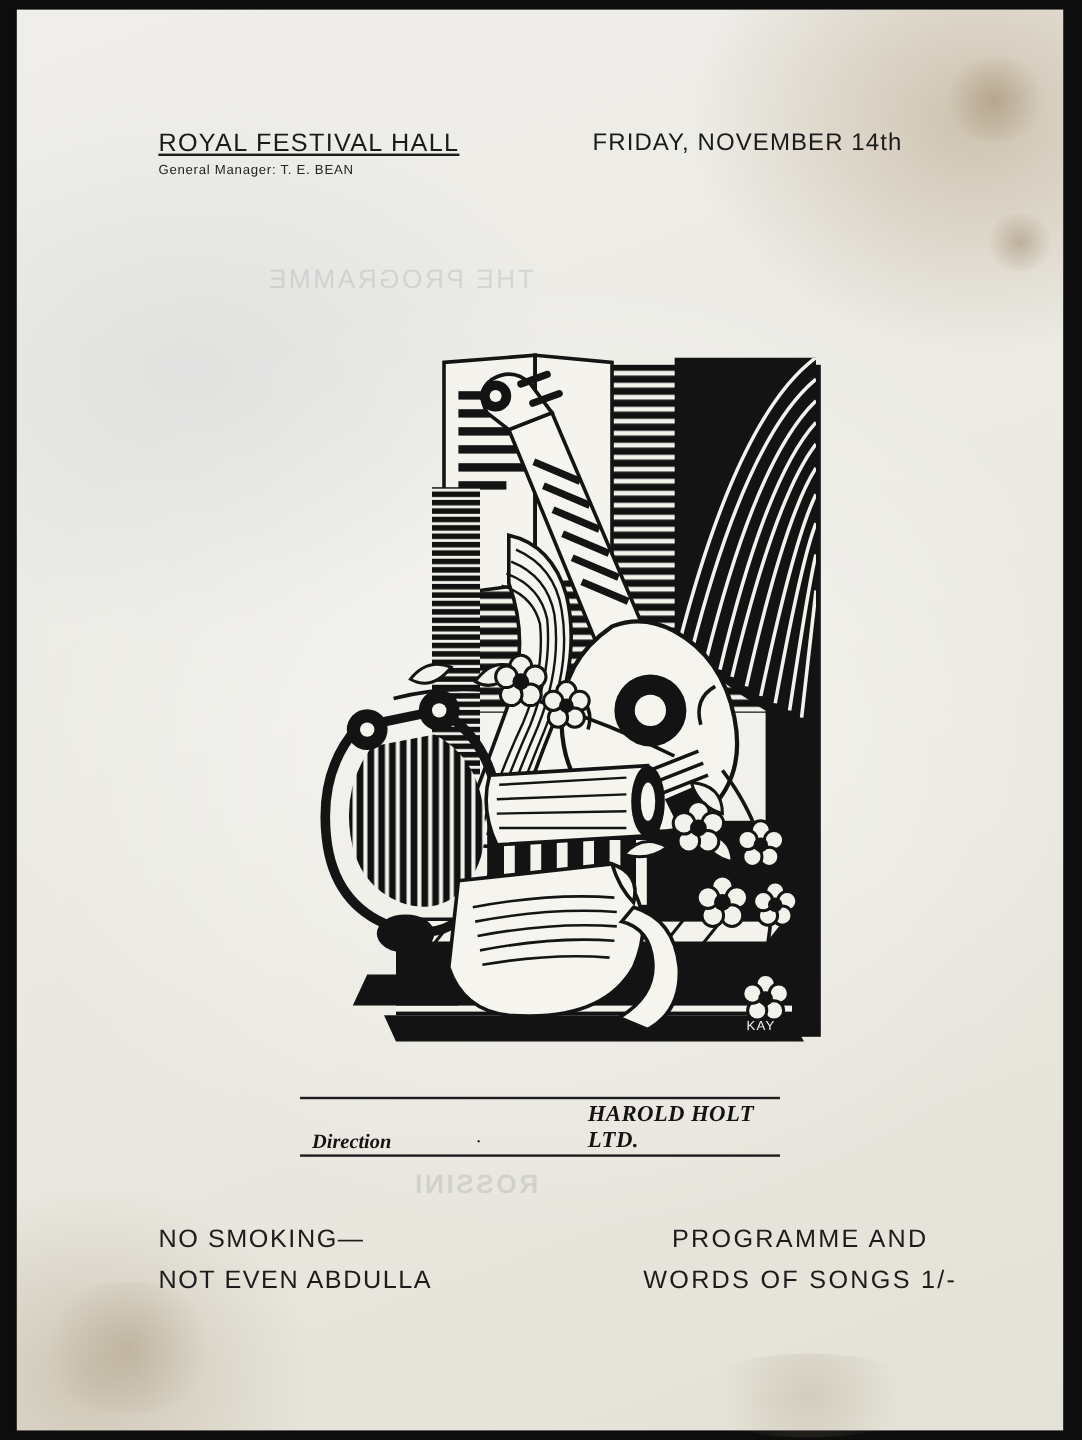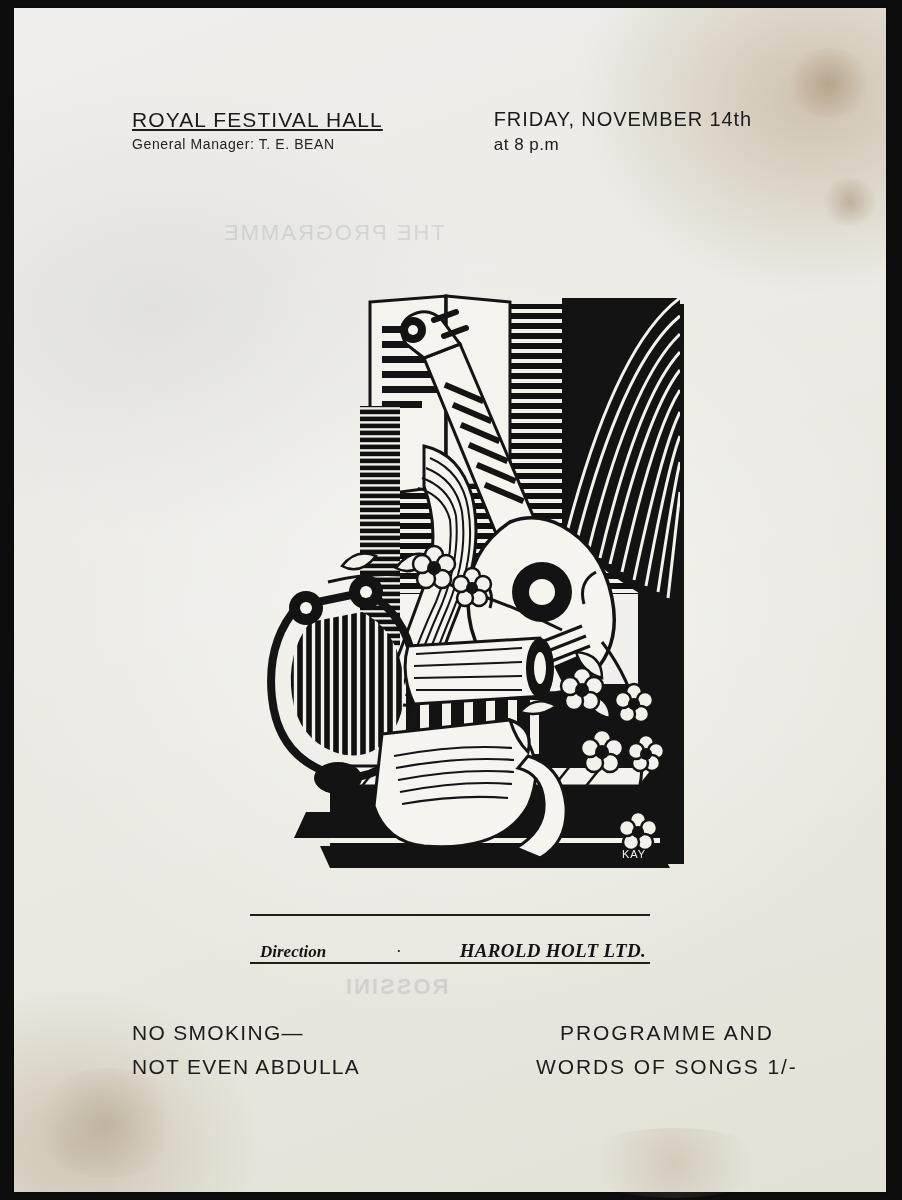--- a/index.html
+++ b/index.html
@@ -57,21 +57,21 @@
   .hall-block { position: absolute; left: 0; top: 0; }
   .hall-name {
     font-size: 21px;
     letter-spacing: 1.1px;
     color: #1b1b1b;
     white-space: nowrap;
     text-decoration: underline;
   }
   .hall-manager {
     margin-top: 4px;
-    font-size: 14px;
+    font-size: 11px;
     letter-spacing: 0.6px;
     color: #232323;
     white-space: nowrap;
   }
   .date-block {
     position: absolute;
     right: 20px;
     top: 0;
     text-align: left;
   }
@@ -129,21 +129,21 @@
     font-size: 17px;
     color: #141414;
     margin-left: 70px;
   }
   .direction-company {
     font-style: italic;
     font-weight: bold;
     font-size: 19px;
     letter-spacing: 0.3px;
     color: #141414;
-    margin-left: 58px;
+    margin-left: 88px;
   }
 
   
   #footer {
     position: absolute;
     left: 118px;
     top: 1008px;
     width: 645px;
     height: 80px;
   }
@@ -186,21 +186,20 @@
       <div class="ghost" style="left:208px; top:212px;">THE PROGRAMME</div>
       <div class="ghost" style="left:330px; top:966px; font-weight:bold;">ROSSINI</div>
 
       <div id="header">
         <div class="hall-block">
           <div class="hall-name">ROYAL FESTIVAL HALL</div>
           <div class="hall-manager">General Manager: T. E. BEAN</div>
         </div>
         <div class="date-block">
           <div class="date-line">FRIDAY, NOVEMBER 14th</div>
-          <div class="time-line">at 8 p.m</div>
         </div>
       </div>
 
       <div id="illustration">
         <svg viewBox="0 0 500 600" xmlns="http://www.w3.org/2000/svg">
           <defs>
 
             <pattern id="hlines" width="10" height="10" patternUnits="userSpaceOnUse">
               <rect width="10" height="10" fill="#111"></rect>
               <rect width="10" height="4" y="3" fill="#f2f1ec"></rect>

